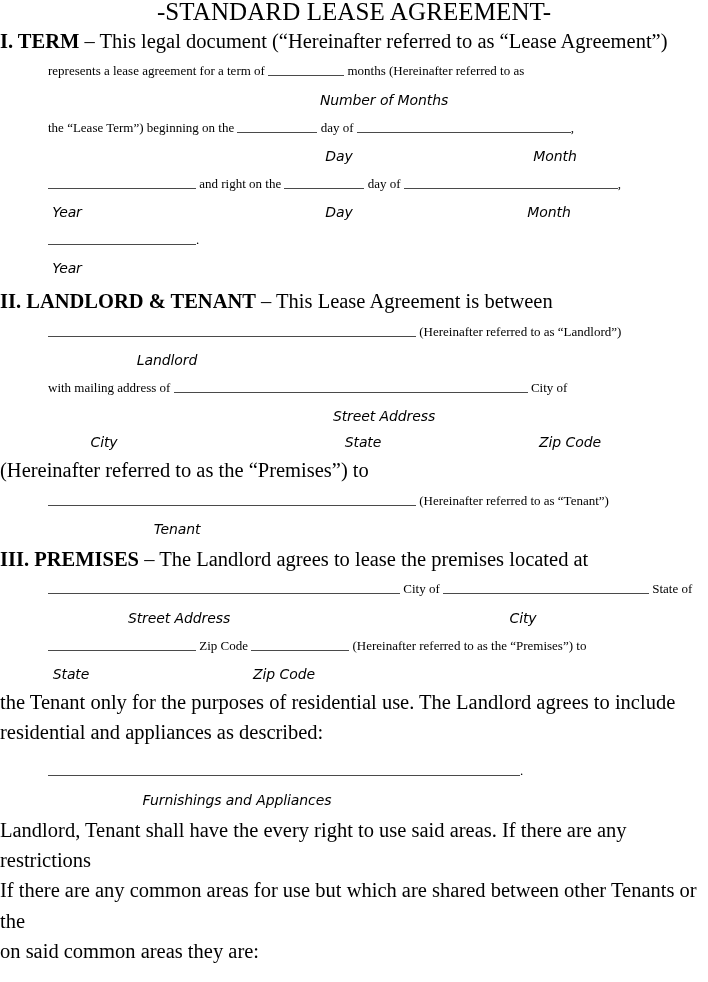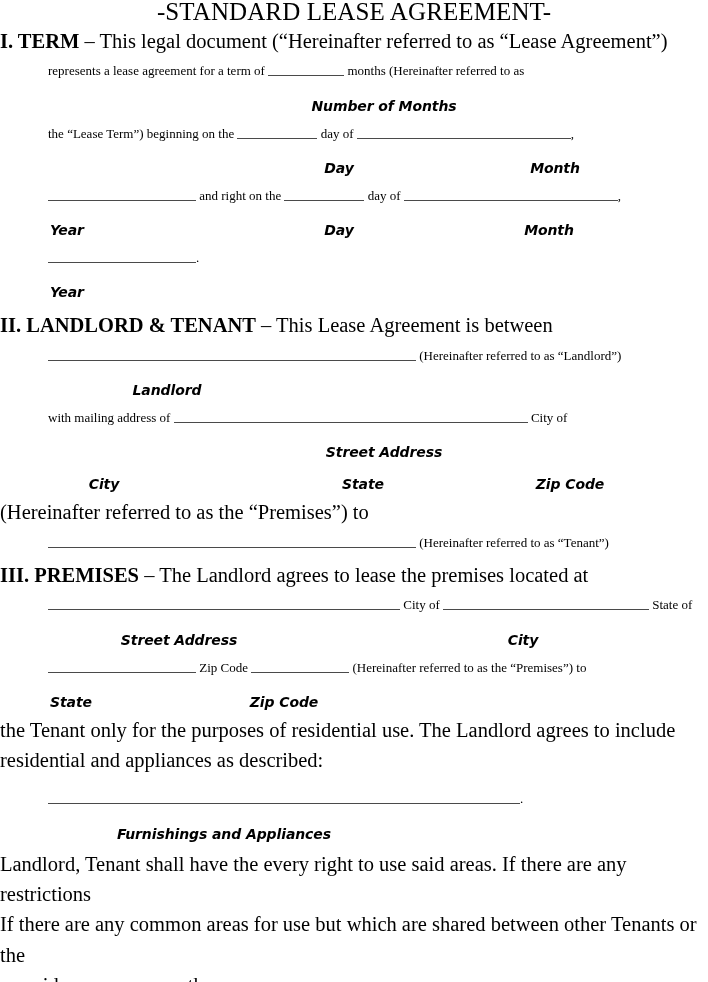--- a/index.html
+++ b/index.html
@@ -63,25 +63,24 @@
     vertical-align: baseline;
     height: 0.95em;
     margin-bottom: -1px;
   }
 
   .label-strip {
     position: relative;
     height: 26px;
     font-family: "DejaVu Sans", "Liberation Sans", sans-serif;
     font-size: 14px;
-    font-weight: bold;
+    font-weight: normal;
     font-style: italic;
     line-height: 26px;
     white-space: nowrap;
-    margin-top: 6px;
   }
   .label-strip .cap {
     position: absolute;
     top: 0;
     transform: translateX(-50%);
     letter-spacing: -0.1px;
   }
 
   .spacer-sm { height: 5px; }
   .spacer-xs { height: 2px; }
@@ -155,20 +154,23 @@
     <span class="cap" style="left:570px">Zip Code</span>
   </div>
 
   <div class="para">
     <span>(Hereinafter referred to as the “Premises”) to</span>
   </div>
 
   <div class="fill-row">
     <span class="blank" style="width:368px"></span><span> (Hereinafter referred to as “Tenant”)</span>
   </div>
+  <div class="label-strip">
+    <span class="cap" style="left:177px">Tenant</span>
+  </div>
 
   <div class="spacer-xs"></div>
 
   <div class="para">
     <span class="sec-head">III. PREMISES</span><span> – </span><span>The Landlord agrees to lease the premises located at</span>
   </div>
 
   <div class="fill-row">
     <span class="blank" style="width:352px"></span><span> City of </span><span class="blank" style="width:206px"></span><span> State of</span>
   </div>
@@ -191,21 +193,21 @@
   <div class="para">
     <span>residential and appliances as described:</span>
   </div>
 
   <div class="spacer-md"></div>
 
   <div class="fill-row">
     <span class="blank" style="width:472px"></span><span>.</span>
   </div>
   <div class="label-strip">
-    <span class="cap" style="left:224px">Furnishings and Appliances</span>
+    <span class="cap" style="left:237px">Furnishings and Appliances</span>
   </div>
 
   <div class="spacer-xs"></div>
 
   <div class="para">
     <span>Landlord, Tenant shall have the every right to use said areas. If there are any restrictions</span>
   </div>
   <div class="para">
     <span>If there are any common areas for use but which are shared between other Tenants or the</span>
   </div>

